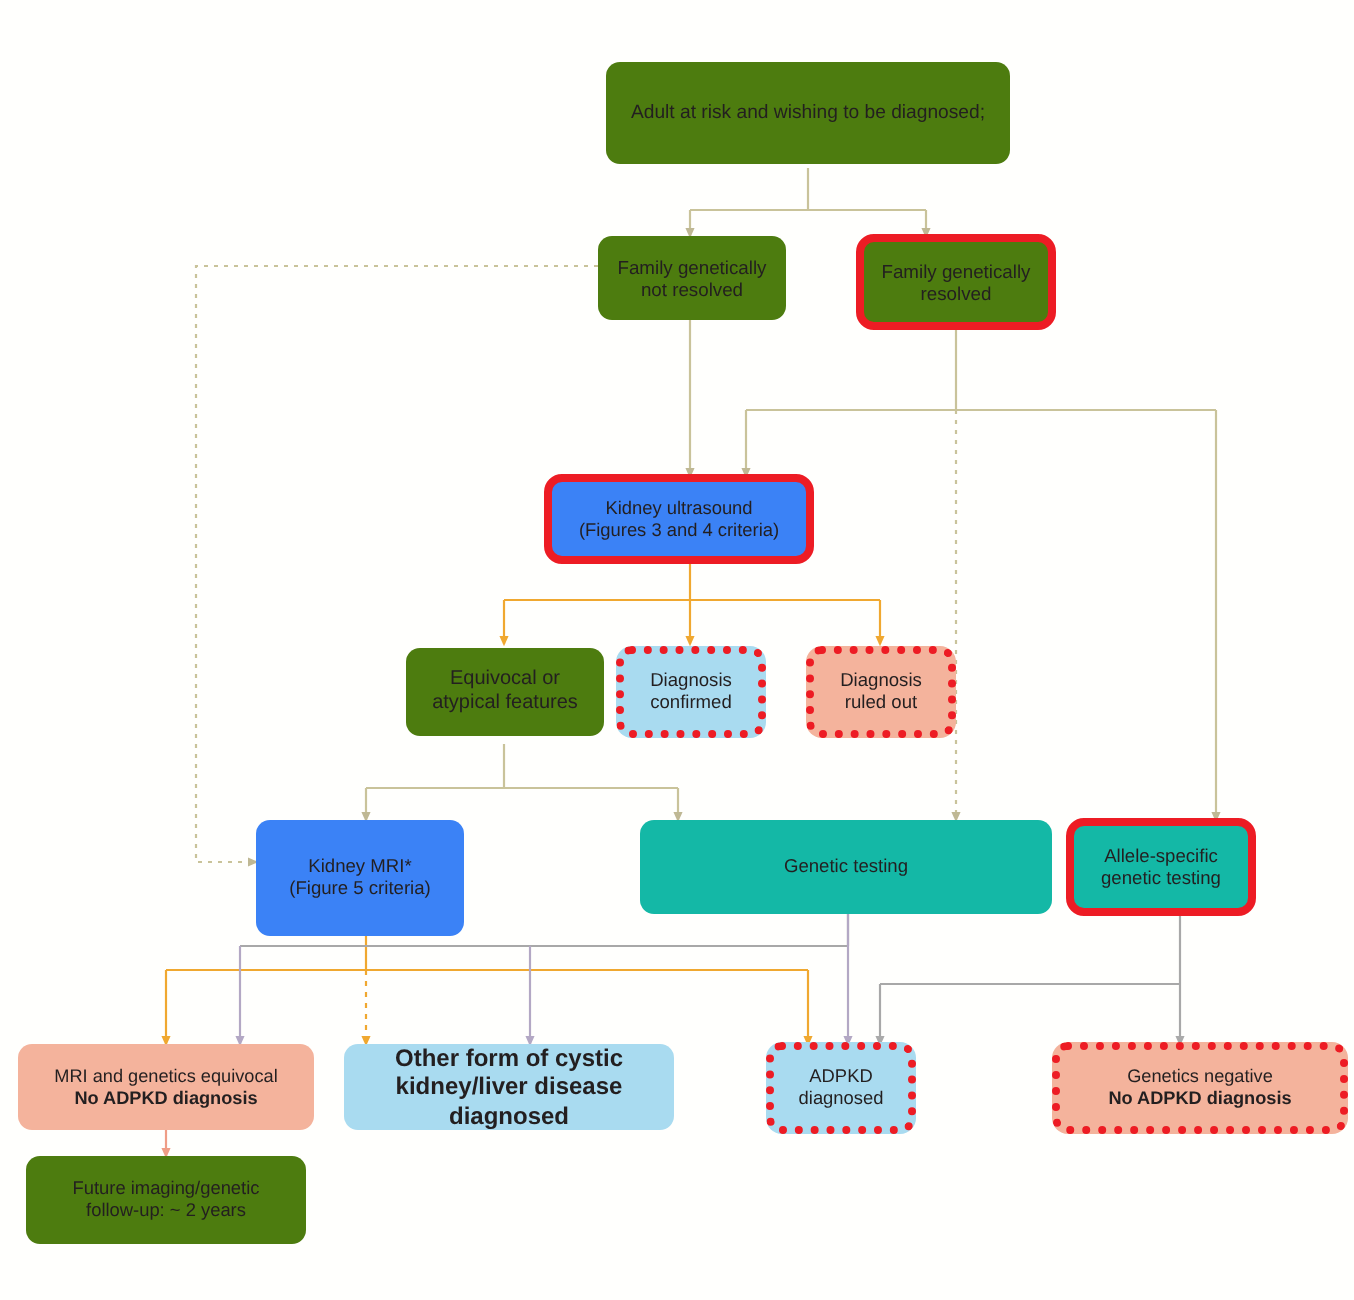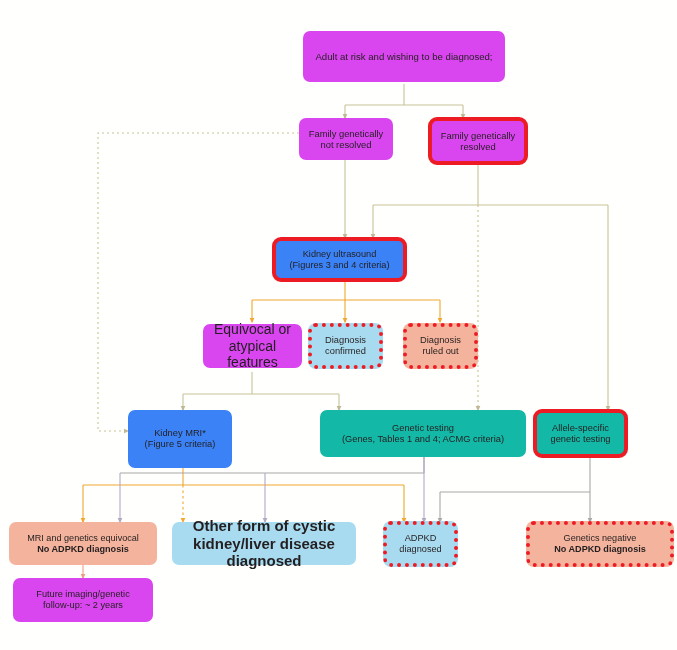--- a/index.html
+++ b/index.html
@@ -9,21 +9,21 @@
   #canvas{position:relative;width:677px;height:650px;background:#fffffd;}
   svg#wires{position:absolute;left:0;top:0;width:677px;height:650px;pointer-events:none;}
 
   .node{position:absolute;box-sizing:border-box;display:flex;align-items:center;
         justify-content:center;text-align:center;border-radius:7px;
         color:#231f20;line-height:1.18;padding:3px 5px;z-index:3;}
   .node span{display:block;}
   .ln2{display:block;}
 
   
-  .f-cream   {background:#d946ef;}
+  .f-cream   {background:#4d7c0f;}
   .f-orange  {background:#3b82f6;}
   .f-purple  {background:#14b8a6;}
   .f-blue    {background:#a9dbf0;}
   .f-salmon  {background:#f4b39c;}
   .f-lblue   {background:#a9dbf0;}
 
   
   .b-none    {border:none;}
   .b-red     {border:4px solid #ed1c24;border-radius:9px;}
   .b-reddash {border:4px dotted #ed1c24;border-radius:8px;}
@@ -117,21 +117,21 @@
     </div>
   </div>
 
   <div class="node f-orange b-red" style="left:272px;top:237px;width:135px;height:45px;font-size:9.2px;">
     <div>
       <span class="ln2">Kidney ultrasound</span>
       <span class="ln2">(Figures 3 and 4 criteria)</span>
     </div>
   </div>
 
-  <div class="node f-cream b-none" style="left:203px;top:324px;width:99px;height:44px;font-size:14px;">
+  <div class="node f-cream b-none" style="left:203px;top:324px;width:99px;height:44px;font-size:10px;">
     <div>
       <span class="ln2">Equivocal or</span>
       <span class="ln2">atypical features</span>
     </div>
   </div>
 
   <div class="node f-blue b-reddash" style="left:308px;top:323px;width:75px;height:46px;font-size:9.3px;">
     <div>
       <span class="ln2">Diagnosis</span>
       <span class="ln2">confirmed</span>
@@ -148,39 +148,38 @@
   <div class="node f-orange b-none" style="left:128px;top:410px;width:104px;height:58px;font-size:9.3px;">
     <div>
       <span class="ln2">Kidney MRI*</span>
       <span class="ln2">(Figure 5 criteria)</span>
     </div>
   </div>
 
   <div class="node f-purple b-none" style="left:320px;top:410px;width:206px;height:47px;font-size:9.3px;">
     <div>
       <span class="ln2">Genetic testing</span>
-      <span class="ln2">(Genes, Tables 1 and 4; ACMG criteria)</span>
     </div>
   </div>
 
   <div class="node f-purple b-red" style="left:533px;top:409px;width:95px;height:49px;font-size:9.3px;text-align:center;">
     <div>
       <span class="ln2">Allele-specific</span>
       <span class="ln2">genetic testing</span>
     </div>
   </div>
 
   <div class="node f-salmon b-none" style="left:9px;top:522px;width:148px;height:43px;font-size:9.1px;">
     <div>
       <span class="ln2">MRI and genetics equivocal</span>
       <span class="ln2 bold">No ADPKD diagnosis</span>
     </div>
   </div>
 
-  <div class="node f-lblue b-none" style="left:172px;top:522px;width:184px;height:43px;font-size:15px;font-weight:bold;">
+  <div class="node f-lblue b-none" style="left:172px;top:522px;width:165px;height:43px;font-size:12px;font-weight:bold;">
     <div>
       <span class="ln2">Other form of cystic</span>
       <span class="ln2">kidney/liver disease diagnosed</span>
     </div>
   </div>
 
   <div class="node f-blue b-reddash" style="left:383px;top:521px;width:75px;height:46px;font-size:9.2px;">
     <div>
       <span class="ln2">ADPKD</span>
       <span class="ln2">diagnosed</span>

